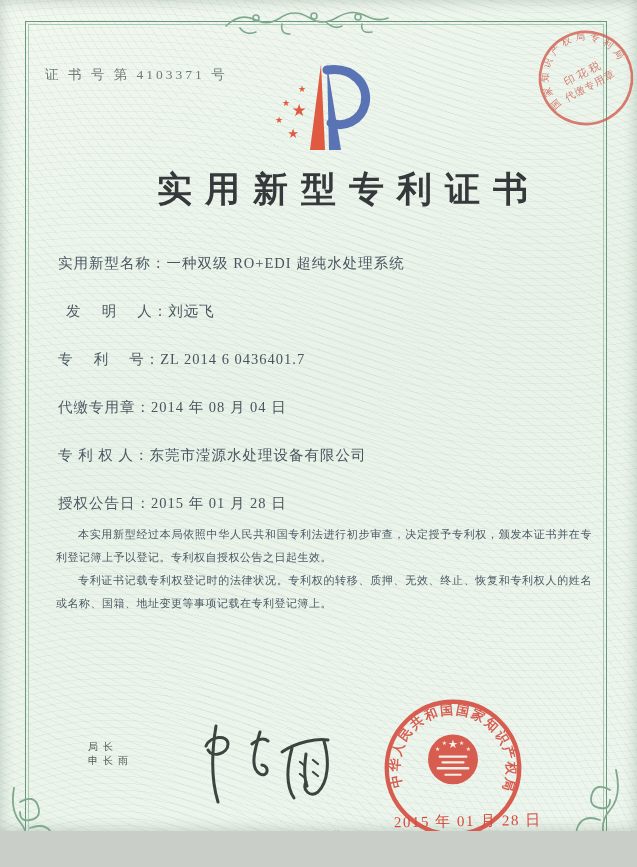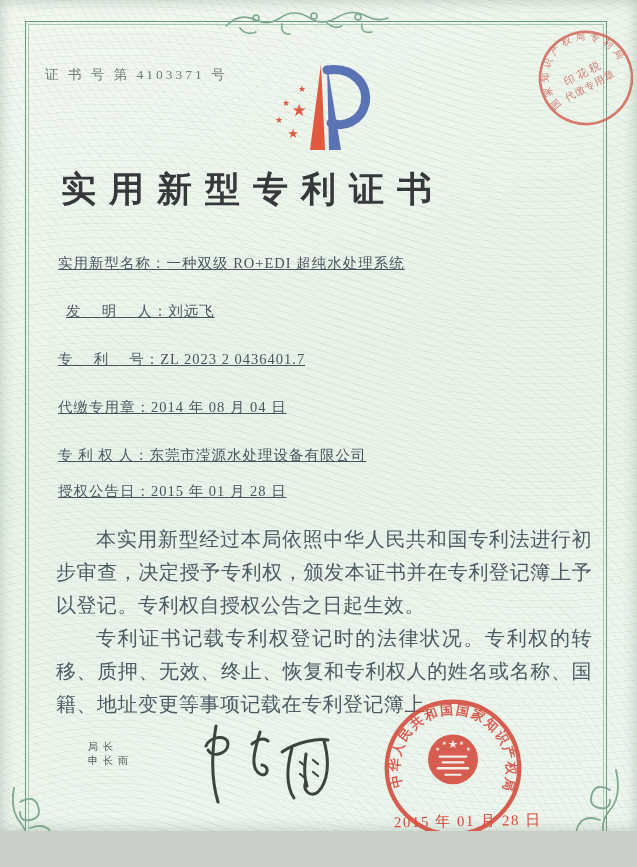--- a/index.html
+++ b/index.html
@@ -9,28 +9,28 @@
     background:
       repeating-radial-gradient(circle at 18% 128%, rgba(120,180,140,.10) 0 1px, transparent 1px 7px),
       repeating-radial-gradient(circle at 85% -28%, rgba(120,180,140,.10) 0 1px, transparent 1px 7px),
       linear-gradient(160deg,#f2f7f0 0%,#e9f2e9 45%,#eef5ee 100%);
     box-shadow:inset 0 0 14px rgba(70,95,75,.30);
   }
   .frame{position:absolute;left:25px;top:21px;width:580px;height:827px;
     border:1.5px solid #69987c;pointer-events:none;}
   .frame::before{content:"";position:absolute;inset:2px;border:1px solid #a8cab3;}
   .cert-no{position:absolute;left:45px;top:66px;font-size:13.5px;color:#6e7a79;letter-spacing:3px;}
-  .title{position:absolute;left:0;right:0;top:166px;text-align:left;
+  .title{position:absolute;left:0;right:0;top:166px;text-align:center;
     font-size:35px;font-weight:600;color:#36393b;letter-spacing:13px;text-indent:13px;padding-left:48px;}
   .fields{position:absolute;left:58px;top:254px;width:500px;font-size:14.5px;color:#47555e;}
-  .field{position:absolute;left:0;white-space:nowrap;letter-spacing:1px;text-decoration:underline;}
+  .field{position:absolute;left:0;white-space:nowrap;letter-spacing:1px;}
   .field .lab{color:#4b5a63;}
-  .f0{top:0;} .f1{top:48px;margin-left:8px;} .f2{top:96px;} .f3{top:144px;} .f4{top:192px;text-align:center;} .f5{top:228px;}
-  .paras{position:absolute;left:56px;top:523px;width:536px;font-size:20px;
-    line-height:33px;color:#4b5a63;text-align:justify;}
+  .f0{top:0;} .f1{top:48px;margin-left:8px;} .f2{top:96px;} .f3{top:144px;} .f4{top:192px;text-align:center;} .f5{top:240px;}
+  .paras{position:absolute;left:56px;top:523px;width:536px;font-size:11px;
+    line-height:23px;color:#4b5a63;text-align:justify;}
   .paras p{margin:0;text-indent:2em;letter-spacing:.5px;}
   .signer{position:absolute;left:88px;top:740px;font-size:10px;color:#4e564f;letter-spacing:5px;}
   .signer .name{display:block;margin-top:0;}
   .sig-svg{position:absolute;left:200px;top:718px;}
   .seal{position:absolute;left:381px;top:696px;opacity:.88;}
   .seal-date{position:absolute;left:394px;top:812px;font-size:15px;color:#d6493c;
     letter-spacing:1.5px;transform:rotate(-1deg);white-space:nowrap;}
   .corner-stamp{position:absolute;left:534px;top:26px;opacity:.78;transform:rotate(-28deg);}
   .footer{position:absolute;left:0;right:0;top:829px;text-align:center;
     font-size:12.5px;color:#58695f;letter-spacing:2px;padding-left:19px;}
@@ -86,21 +86,21 @@
     <polygon points="71,8 60,94 75,94" fill="#e05a41"></polygon>
     <polygon points="77,8 79,94 91,94" fill="#5a73b5"></polygon>
     <path d="M77,14 C104,10 119,30 115,48 C111,65 94,72 81,67" fill="none" stroke="#5a73b5" stroke-width="9" stroke-linecap="round"></path>
   </svg>
 
   <div class="title">实用新型专利证书</div>
 
   <div class="fields">
     <div class="field f0"><span class="lab">实用新型名称：</span><span>一种双级 RO+EDI 超纯水处理系统</span></div>
     <div class="field f1"><span class="lab">发　 明　 人：</span><span>刘远飞</span></div>
-    <div class="field f2"><span class="lab">专　 利　 号：</span><span>ZL 2023 2 0436401.7</span></div>
+    <div class="field f2"><span class="lab">专　 利　 号：</span><span>ZL 2014 6 0436401.7</span></div>
     <div class="field f3"><span class="lab">代缴专用章：</span><span>2014 年 08 月 04 日</span></div>
     <div class="field f4"><span class="lab">专 利 权 人：</span><span>东莞市滢源水处理设备有限公司</span></div>
     <div class="field f5"><span class="lab">授权公告日：</span><span>2015 年 01 月 28 日</span></div>
   </div>
 
   <div class="paras">
     <p>本实用新型经过本局依照中华人民共和国专利法进行初步审查，决定授予专利权，颁发本证书并在专利登记簿上予以登记。专利权自授权公告之日起生效。</p>
     <p>专利证书记载专利权登记时的法律状况。专利权的转移、质押、无效、终止、恢复和专利权人的姓名或名称、国籍、地址变更等事项记载在专利登记簿上。</p>
   </div>
 

